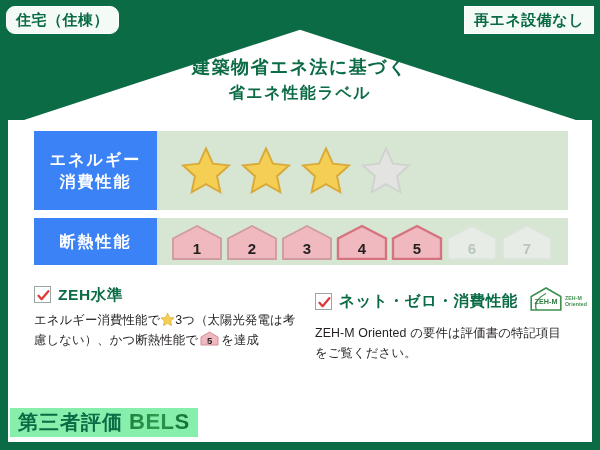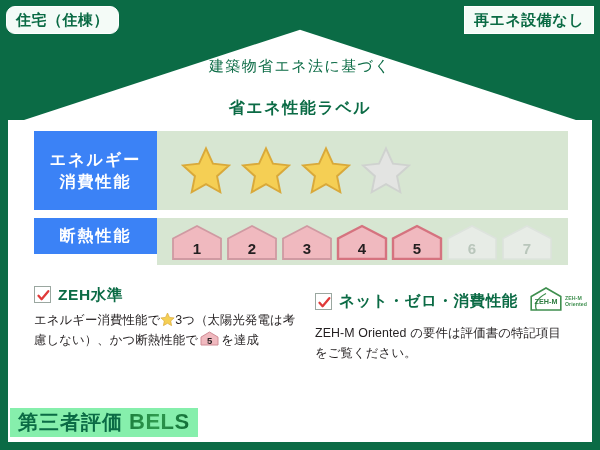--- a/index.html
+++ b/index.html
@@ -30,43 +30,43 @@
     padding:5px 9px 6px;letter-spacing:0.5px;line-height:1;
     white-space:nowrap;
   }
   .corner-tag.left{left:6px;border-radius:9px;}
   .corner-tag.right{right:6px;}
   
   .title-block{
     position:absolute;left:0;right:0;top:58px;text-align:center;
   }
   .title-sub{
-    color:#0b6b45;font-size:15px;font-weight:normal;letter-spacing:1.4px;
-    line-height:1;margin-bottom:27px;
+    color:#0b6b45;font-size:18px;font-weight:bold;letter-spacing:1.4px;
+    line-height:1;margin-bottom:9px;
   }
   .title-main{
     color:#0b6b45;font-size:16px;font-weight:bold;letter-spacing:1.6px;
     line-height:1;
   }
   
   .rows{position:absolute;left:34px;top:131px;width:534px;}
   .row{display:flex;align-items:stretch;margin-bottom:8px;}
   .row-label{
     width:123px;flex:0 0 123px;background:#3b82f6;color:#ffffff;
     display:flex;flex-direction:column;align-items:center;justify-content:center;
     font-weight:bold;font-size:16px;letter-spacing:2px;line-height:1.35;
     text-align:center;
   }
   .row-label span{display:block;}
   .row-value{
     flex:1 1 auto;background:#d7e6d2;display:flex;align-items:center;
   }
   .row-energy .row-label{height:79px;}
   .row-energy .row-value{height:79px;padding-left:22px;}
-  .row-insul .row-label{height:36px;font-size:16px;}
+  .row-insul .row-label{height:47px;font-size:16px;}
   .row-insul .row-value{height:47px;padding-left:14px;}
   
   .stars{display:flex;align-items:center;gap:6px;}
   .star{width:54px;height:52px;display:block;}
   
   .houses{display:flex;align-items:flex-end;gap:3px;}
   .house{
     position:relative;width:52px;height:36px;
   }
   .house svg{display:block;}

